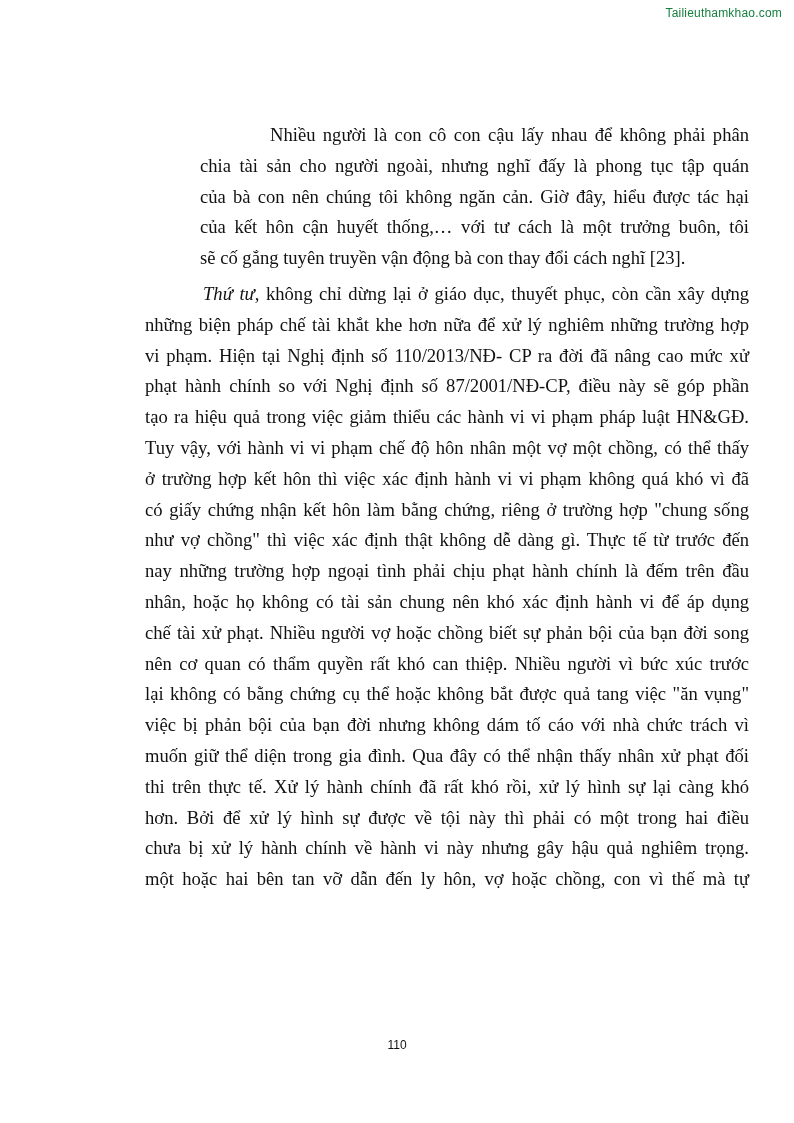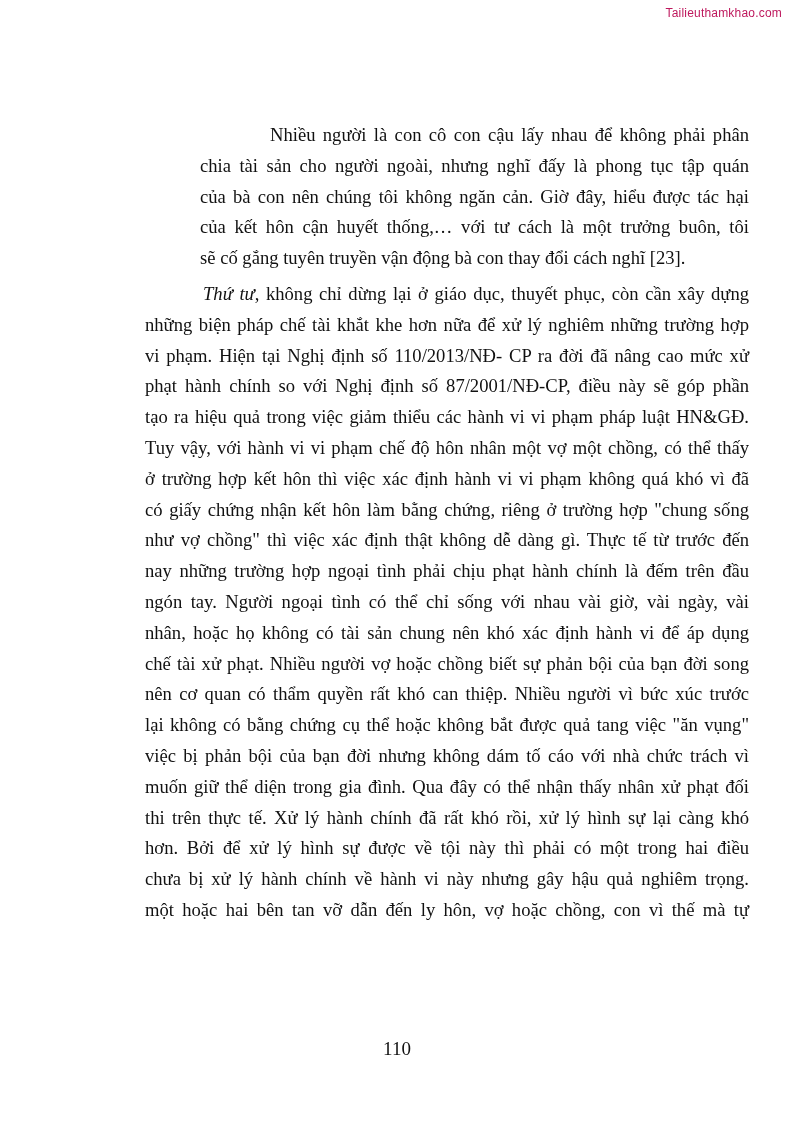--- a/index.html
+++ b/index.html
@@ -14,21 +14,21 @@
       overflow: hidden;
       font-family: "Liberation Serif", "DejaVu Serif", serif;
       color: #111111;
     }
     .watermark {
       position: absolute;
       top: 6px;
       right: 12px;
       font-family: "Liberation Sans", "DejaVu Sans", sans-serif;
       font-size: 12px;
-      color: #be185d;
+      color: #15803d;
       letter-spacing: 0.2px;
     }
     .page {
       position: absolute;
       left: 145px;
       top: 0;
       width: 604px;
     }
     .quote {
       position: absolute;
@@ -74,22 +74,22 @@
     }
     .ital {
       font-style: italic;
     }
     .page-number {
       position: absolute;
       left: 0;
       width: 794px;
       top: 1038px;
       text-align: center;
-      font-size: 19px;
-      font-family: Liberation Serif, serif;
+      font-size: 12px;
+      font-family: Liberation Sans, sans-serif;
     }
   </style>
 </head>
 <body>
 
 <div class="watermark">Tailieuthamkhao.com</div>
 
 <div class="page">
 
   <div class="quote">
@@ -104,21 +104,20 @@
     <span class="line first"><span class="ital">Thứ tư</span><span>, không chỉ dừng lại ở giáo dục, thuyết phục, còn cần xây dựng</span></span>
     <span class="line">những biện pháp chế tài khắt khe hơn nữa để xử lý nghiêm những trường hợp</span>
     <span class="line">vi phạm. Hiện tại Nghị định số 110/2013/NĐ- CP ra đời đã nâng cao mức xử</span>
     <span class="line">phạt hành chính so với Nghị định số 87/2001/NĐ-CP, điều này sẽ góp phần</span>
     <span class="line">tạo ra hiệu quả trong việc giảm thiểu các hành vi vi phạm pháp luật HN&amp;GĐ.</span>
     <span class="line">Tuy vậy, với hành vi vi phạm chế độ hôn nhân một vợ một chồng, có thể thấy</span>
     <span class="line">ở trường hợp kết hôn thì việc xác định hành vi vi phạm không quá khó vì đã</span>
     <span class="line">có giấy chứng nhận kết hôn làm bằng chứng, riêng ở trường hợp "chung sống</span>
     <span class="line">như vợ chồng" thì việc xác định thật không dễ dàng gì. Thực tế từ trước đến</span>
     <span class="line">nay những trường hợp ngoại tình phải chịu phạt hành chính là đếm trên đầu</span>
-    <span class="line">ngón tay. Người ngoại tình có thể chỉ sống với nhau vài giờ, vài ngày, vài</span>
     <span class="line">nhân, hoặc họ không có tài sản chung nên khó xác định hành vi để áp dụng</span>
     <span class="line">chế tài xử phạt. Nhiều người vợ hoặc chồng biết sự phản bội của bạn đời song</span>
     <span class="line">nên cơ quan có thẩm quyền rất khó can thiệp. Nhiều người vì bức xúc trước</span>
     <span class="line">lại không có bằng chứng cụ thể hoặc không bắt được quả tang việc "ăn vụng"</span>
     <span class="line">việc bị phản bội của bạn đời nhưng không dám tố cáo với nhà chức trách vì</span>
     <span class="line">muốn giữ thể diện trong gia đình. Qua đây có thể nhận thấy nhân xử phạt đối</span>
     <span class="line">thi trên thực tế. Xử lý hành chính đã rất khó rồi, xử lý hình sự lại càng khó</span>
     <span class="line">hơn. Bởi để xử lý hình sự được về tội này thì phải có một trong hai điều</span>
     <span class="line">chưa bị xử lý hành chính về hành vi này nhưng gây hậu quả nghiêm trọng.</span>
     <span class="line">một hoặc hai bên tan vỡ dẫn đến ly hôn, vợ hoặc chồng, con vì thế mà tự</span>

